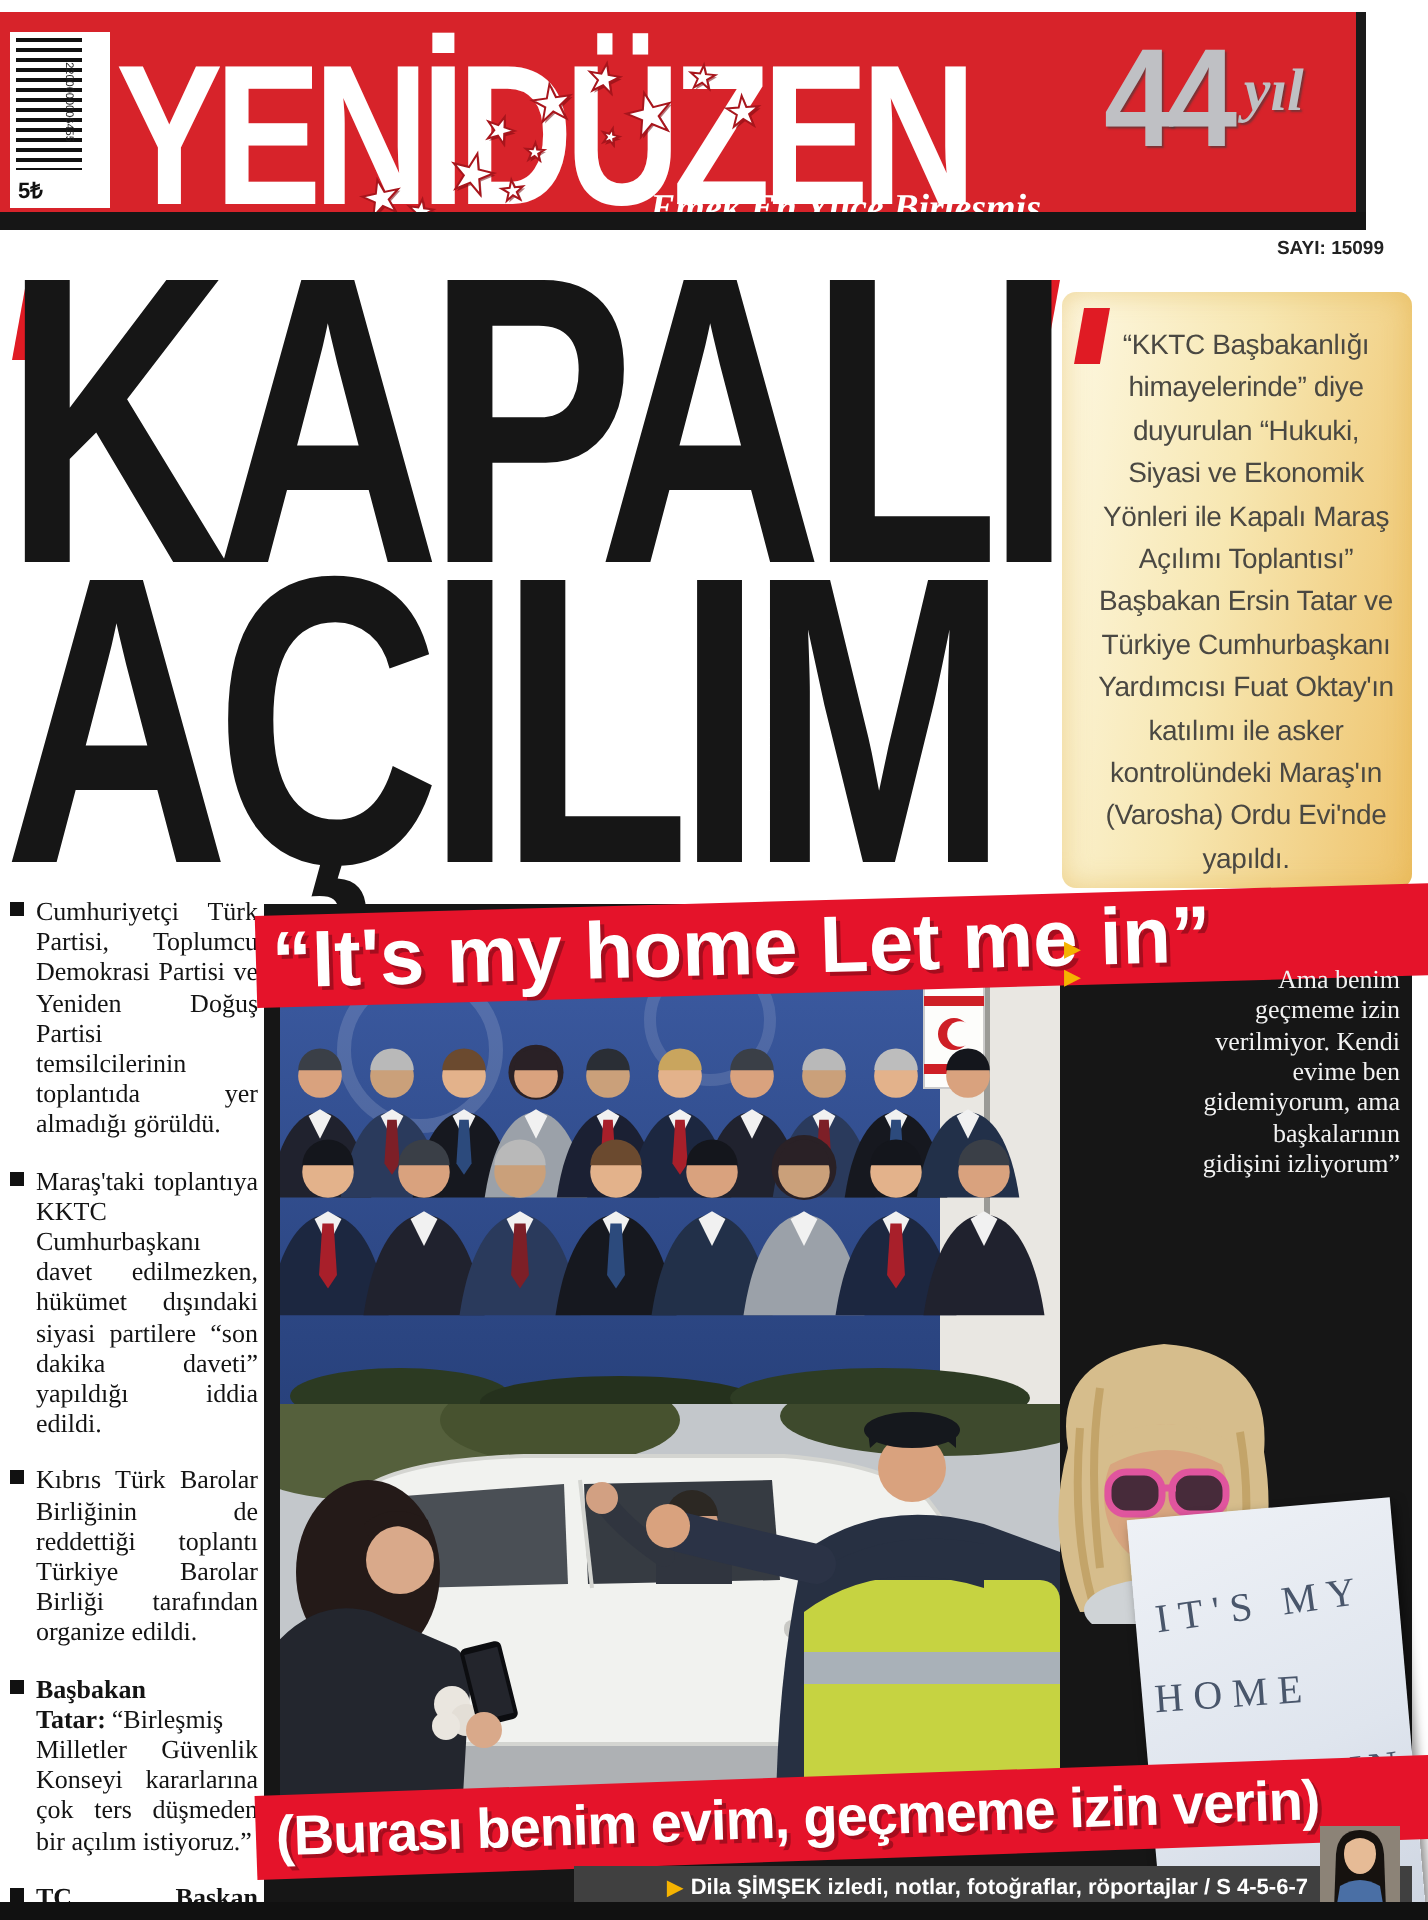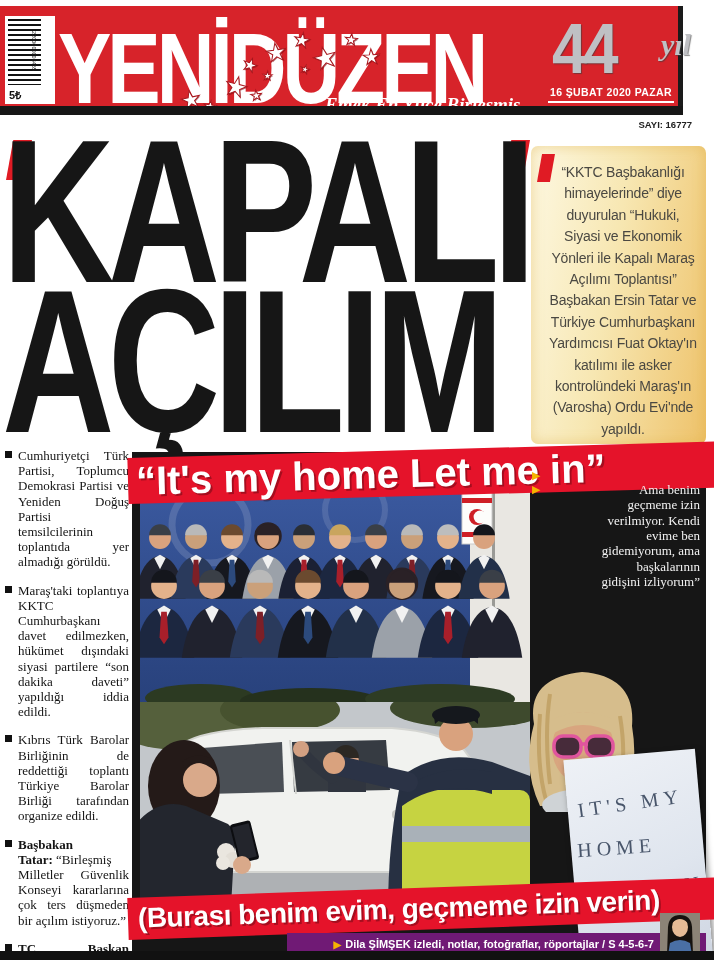--- a/index.html
+++ b/index.html
@@ -21,21 +21,21 @@
             white-space:nowrap;}
   .star{position:absolute;color:#fff;-webkit-text-stroke:1px #a8151c;line-height:1;
         text-shadow:1px 1px 0 rgba(120,10,15,.55);}
   .slogan{position:absolute;left:325px;top:88px;font-family:"Liberation Serif",serif;
           font-style:italic;font-weight:bold;font-size:19px;color:#fff;}
   .years{position:absolute;left:552px;top:8px;color:#bfc0c4;white-space:nowrap;}
   .years .num{font-size:70px;font-weight:bold;letter-spacing:-4px;line-height:1;
               display:inline-block;transform:scaleX(.9);transform-origin:left top;
               text-shadow:1px 1px 1px rgba(60,60,60,.6);}
   .years .lbl{font-family:"Liberation Serif",serif;font-style:italic;font-size:30px;
-              font-weight:bold;vertical-align:18px;text-shadow:1px 1px 1px rgba(60,60,60,.6);margin-left:39px;}
+              font-weight:bold;vertical-align:18px;text-shadow:1px 1px 1px rgba(60,60,60,.6);}
   .mast-date{position:absolute;left:548px;top:80px;width:126px;text-align:center;color:#fff;
              font-size:10.5px;font-weight:bold;letter-spacing:.4px;}
   .mast-date .rule{height:2px;background:#fff;margin:3px 0 3px;}
   .issue{position:absolute;right:22px;top:119px;font-size:9.5px;font-weight:bold;color:#222;}
 
   
   .hl{position:absolute;left:2px;color:#161616;font-weight:bold;font-size:205px;line-height:1;
       letter-spacing:-9px;transform:scaleX(.76);transform-origin:left top;white-space:nowrap;}
   .hl1{top:108px;} .hl2{top:258px;}
   .quote{position:absolute;background:#e01b24;
@@ -80,21 +80,21 @@
   .granny{position:absolute;left:-14px;top:196px;width:132px;height:148px;}
   .sign{position:absolute;left:42px;top:286px;width:132px;height:178px;background:
         linear-gradient(160deg,#eef1f6 0%,#dfe5ee 60%,#cfd6e2 100%);
         transform:rotate(-5deg);box-shadow:2px 3px 6px rgba(0,0,0,.5);
         color:#49566b;font-size:20px;font-weight:normal;letter-spacing:5px;padding-top:26px;}
   .sign div{white-space:nowrap;line-height:44px;}
   .sign .l1{margin-left:10px;transform:rotate(-3deg);}
   .sign .l2{margin-left:6px;transform:rotate(1deg);}
   .sign .l3{margin-left:3px;transform:rotate(-2deg);letter-spacing:3px;}
 
-  .caption-bar{position:absolute;left:155px;top:481px;width:419px;height:22px;background:#701a75;
+  .caption-bar{position:absolute;left:155px;top:481px;width:419px;height:22px;background:#404040;
                color:#fff;font-size:11px;font-weight:bold;line-height:22px;text-align:right;
                padding-right:52px;box-sizing:border-box;}
   .caption-bar .tri{color:#f5b301;font-size:10px;margin-right:4px;}
   .caption-thumb{position:absolute;right:6px;bottom:0;width:40px;height:42px;}
 
   .page-bottom-bar{position:absolute;left:0;top:951px;width:714px;height:9px;background:#111;}
 </style>
 </head>
 <body>
 
@@ -120,28 +120,23 @@
     <span class="star" style="left:312px;top:38px;font-size:29px;transform:rotate(-14deg)">★</span>
     <span class="star" style="left:344px;top:26px;font-size:16px;transform:rotate(6deg)">★</span>
     <span class="star" style="left:362px;top:40px;font-size:21px;transform:rotate(-4deg)">★</span>
     <span class="star" style="left:300px;top:58px;font-size:11px;transform:rotate(16deg)">★</span>
 
     <div class="slogan">Emek En Yüce Birleşmiş</div>
 
     <div class="years">
       <span class="num">44</span><span class="lbl">yıl</span>
     </div>
-    <div class="mast-date">
-      <div>16 ŞUBAT 2020 PAZAR</div>
-      <div class="rule"></div>
-      <div>www.yeniduzen.com</div>
-    </div>
   </div>
   <div class="masthead-shadow"></div>
-  <div class="issue">SAYI: 16777</div>
+  <div class="issue">SAYI: 15099</div>
 
   <div class="quote q-open"></div>
   <div class="quote q-close"></div>
   <div class="hl hl1">KAPALI</div>
   <div class="hl hl2">AÇILIM</div>
 
   <div class="lead-box">
     <div class="lead-quote"></div>
     <div class="lead-text">“KKTC Başbakanlığı himayelerinde” diye duyurulan “Hukuki, Siyasi ve Ekonomik Yönleri ile Kapalı Maraş Açılımı Toplantısı” Başbakan Ersin Tatar ve Türkiye Cumhurbaşkanı Yardımcısı Fuat Oktay'ın katılımı ile asker kontrolündeki Maraş'ın (Varosha) Ordu Evi'nde yapıldı.</div>
   </div>

